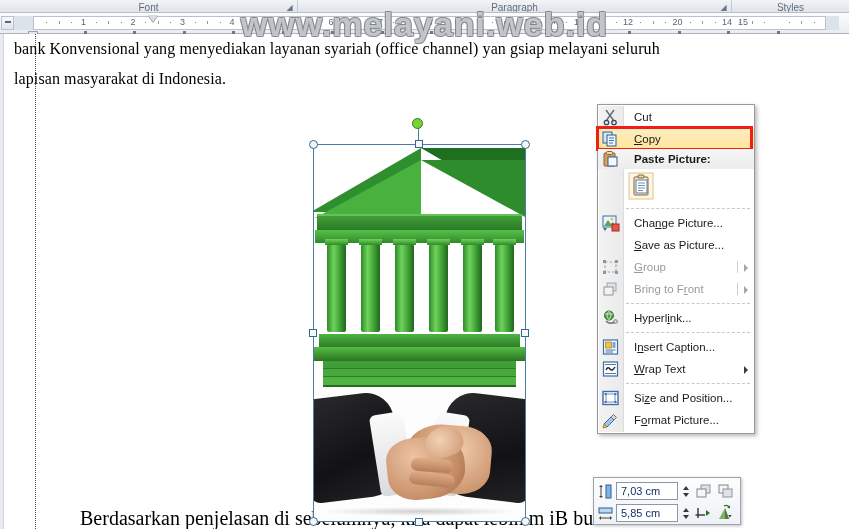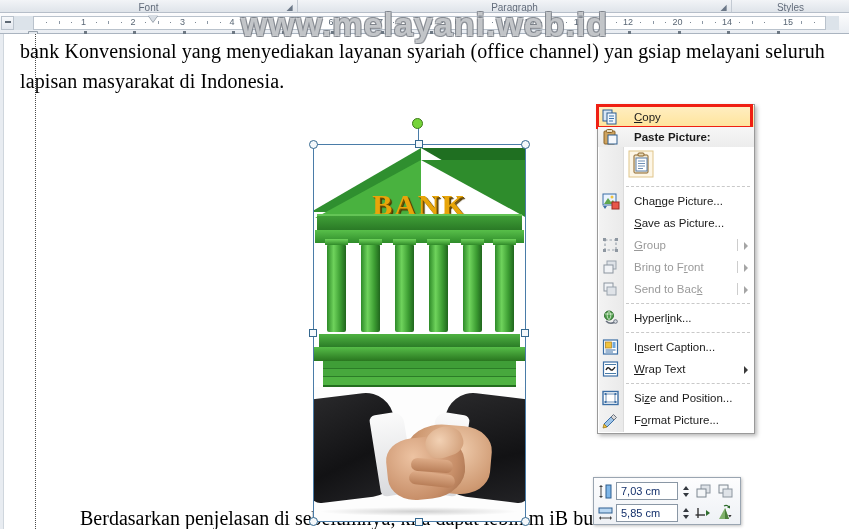--- a/index.html
+++ b/index.html
@@ -97,22 +97,22 @@
   #left-margin-guide {
     position:absolute; left:35px; top:0; width:0; height:495px;
     border-left:1px dotted #4a4a4a;
   }
   #page-edge {
     position:absolute; left:0; top:0; width:4px; height:495px;
     background:#e8ecf1; border-right:1px solid #cfd6dd;
   }
   .doc-line {
     position:absolute; left:14px; color:#000000;
-    font-family:"Liberation Serif", serif; font-size:20px;
-    letter-spacing:.1px; white-space:nowrap;margin-left:6px;
+    font-family:"Liberation Serif", serif; font-size:16px;
+    letter-spacing:.1px; white-space:nowrap;
   }
   #line1 { top:6px; }
   #line2 { top:36px; }
   #line-bottom {
     position:absolute; left:80px; top:473px; color:#000;
     font-family:"Liberation Serif", serif; font-size:20px;
     white-space:nowrap;
   }
 
   
@@ -378,21 +378,21 @@
       <div class="r-num" style="left: 281.5px;">5</div>
       <div class="r-num" style="left: 331px;">6</div>
       <div class="r-num" style="left: 380.5px;">7</div>
       <div class="r-num" style="left: 430px;">8</div>
       <div class="r-num" style="left: 479.5px;">9</div>
       <div class="r-num" style="left: 529px;">10</div>
       <div class="r-num" style="left: 578.5px;">11</div>
       <div class="r-num" style="left: 628px;">12</div>
       <div class="r-num" style="left: 677.5px;">20</div>
       <div class="r-num" style="left: 727px;">14</div>
-      <div class="r-num" style="left: 788px;">15</div>
+      <div class="r-num" style="left: 743px;">15</div>
       <div class="r-dot" style="left: 46.375px;"></div>
       <div class="r-tick" style="left: 58.75px;"></div>
       <div class="r-dot" style="left: 71.125px;"></div>
       <div class="r-dot" style="left: 95.875px;"></div>
       <div class="r-tick" style="left: 108.25px;"></div>
       <div class="r-dot" style="left: 120.625px;"></div>
       <div class="r-dot" style="left: 145.375px;"></div>
       <div class="r-tick" style="left: 157.75px;"></div>
       <div class="r-dot" style="left: 170.125px;"></div>
       <div class="r-dot" style="left: 194.875px;"></div>
@@ -463,21 +463,20 @@
   <div class="doc-line" id="line2">lapisan masyarakat di Indonesia.</div>
   <div id="line-bottom">Berdasarkan penjelasan di sebelumnya, kita dapat lebih m                          iB bukanlah</div>
 
   <div id="picture-wrap">
     <div id="picture">
       <div id="bank">
         <div class="roof-lyr" id="roof-back"></div>
         <div class="roof-lyr" id="roof-back2"></div>
         <div class="roof-lyr" id="roof-front"></div>
         <div class="roof-lyr" id="roof-front2"></div>
-        <div id="bank-text">BANK</div>
         <div id="pediment"></div>
         <div id="architrave"></div>
         <div id="cols">
           <div class="col" style="left:2px"></div>
           <div class="col" style="left:36px"></div>
           <div class="col" style="left:70px"></div>
           <div class="col" style="left:104px"></div>
           <div class="col" style="left:138px"></div>
           <div class="col" style="left:170px"></div>
         </div>
@@ -512,20 +511,31 @@
   <div class="h-sq" style="left:415px; top:484px;"></div>
   <div class="h-circ" style="left:521px; top:483px;"></div>
   <div id="rot-handle"></div>
 </div>
 
 <div id="watermark">www.melayani.web.id</div>
 
 <div id="ctxmenu">
   <div id="ctx-gutter"></div>
 
+  <div class="mi">
+    <span class="ico">
+      <svg width="19" height="18" viewBox="0 0 19 18">
+        <line x1="5" y1="2" x2="13" y2="13" stroke="#5f6b78" stroke-width="1.4"></line>
+        <line x1="13" y1="2" x2="5" y2="13" stroke="#5f6b78" stroke-width="1.4"></line>
+        <circle cx="5.5" cy="14.5" r="2.2" fill="none" stroke="#3b4754" stroke-width="1.3"></circle>
+        <circle cx="13" cy="14.5" r="2.2" fill="none" stroke="#3b4754" stroke-width="1.3"></circle>
+      </svg>
+    </span>
+    <span class="lbl">Cut</span>
+  </div>
 
   <div class="mi" id="mi-copy">
     <span class="ico">
       <svg width="19" height="18" viewBox="0 0 19 18">
         <rect x="2" y="2" width="9" height="11" fill="#d8e6f5" stroke="#2f5e8f" stroke-width="1"></rect>
         <rect x="6" y="5" width="9" height="11" fill="#eef5fc" stroke="#2f5e8f" stroke-width="1"></rect>
         <line x1="8" y1="8" x2="13" y2="8" stroke="#3c74ad" stroke-width="1"></line>
         <line x1="8" y1="10.5" x2="13" y2="10.5" stroke="#3c74ad" stroke-width="1"></line>
         <line x1="8" y1="13" x2="12" y2="13" stroke="#3c74ad" stroke-width="1"></line>
       </svg>
@@ -598,31 +608,20 @@
       <svg width="19" height="18" viewBox="0 0 19 18">
         <rect x="6" y="3" width="9" height="8" fill="#dfe3e8" stroke="#9aa3ad" stroke-width="1"></rect>
         <rect x="3" y="7" width="9" height="8" fill="#f1f3f6" stroke="#8c959f" stroke-width="1"></rect>
       </svg>
     </span>
     <span class="lbl">Bring to F<u>r</u>ont</span>
     <span class="sep-bar"></span>
     <span class="arrow"></span>
   </div>
 
-  <div class="mi disabled">
-    <span class="ico">
-      <svg width="19" height="18" viewBox="0 0 19 18">
-        <rect x="3" y="3" width="9" height="8" fill="#f1f3f6" stroke="#8c959f" stroke-width="1"></rect>
-        <rect x="6" y="7" width="9" height="8" fill="#dfe3e8" stroke="#9aa3ad" stroke-width="1"></rect>
-      </svg>
-    </span>
-    <span class="lbl">Send to Bac<u>k</u></span>
-    <span class="sep-bar"></span>
-    <span class="arrow"></span>
-  </div>
   <div class="msep"></div>
 
   <div class="mi">
     <span class="ico">
       <svg width="19" height="18" viewBox="0 0 19 18">
         <circle cx="8" cy="6.5" r="4.5" fill="#4f9e4c" stroke="#2c6b2b" stroke-width="1"></circle>
         <path d="M3.8 5 h8.4 M8 2.2 a6 6 0 0 1 0 8.6 M8 2.2 a6 6 0 0 0 0 8.6" fill="none" stroke="#dff0d8" stroke-width=".8"></path>
         <path d="M5 12 q4 4 9 1" fill="none" stroke="#6b7380" stroke-width="1.6"></path>
         <circle cx="14.5" cy="12.5" r="1.8" fill="#d8dde3" stroke="#6b7380" stroke-width="1"></circle>
       </svg>

